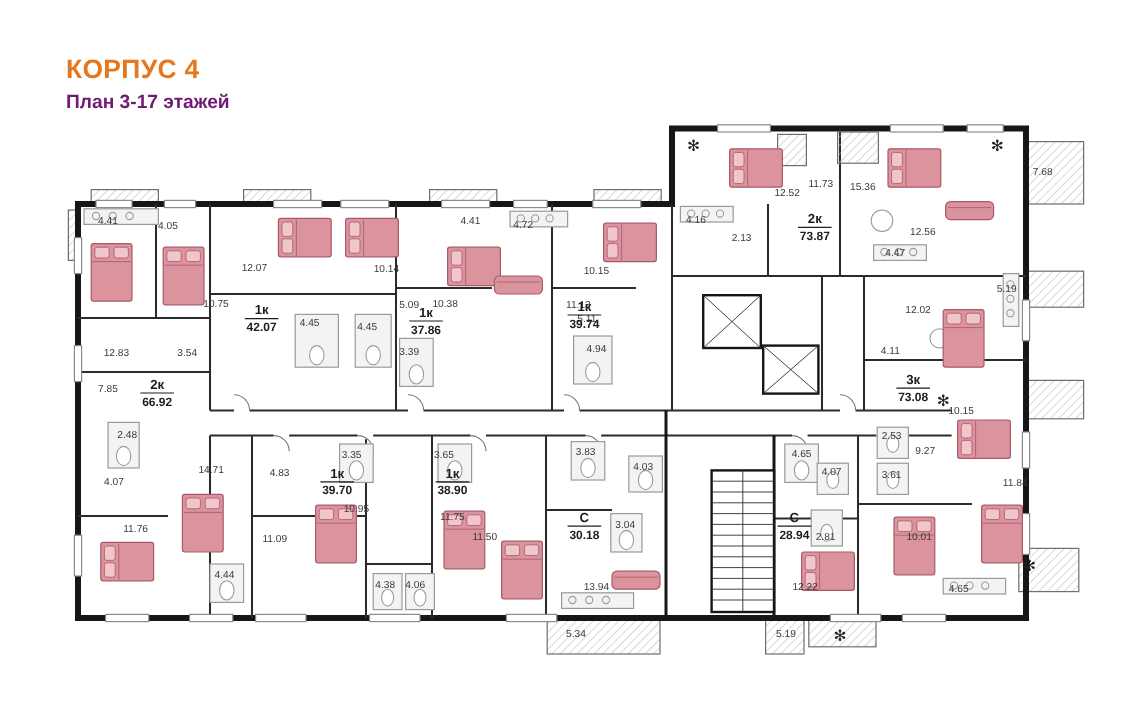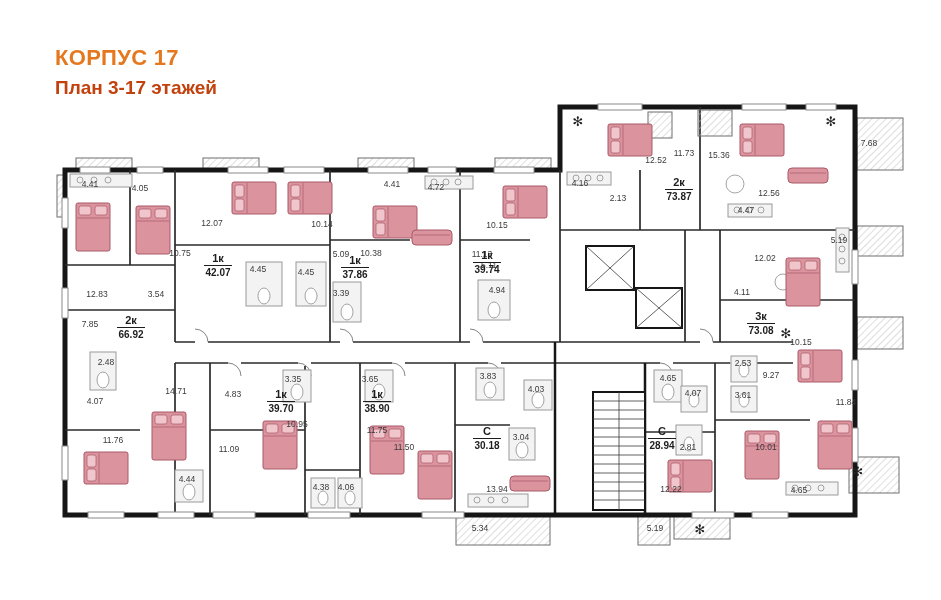--- a/index.html
+++ b/index.html
@@ -2,21 +2,21 @@
 <html><head>
 <meta charset="utf-8">
 <style>
   html,body{margin:0;padding:0;background:#fff;}
   .page{position:relative;width:941px;height:600px;background:#fff;overflow:hidden;
         font-family:"Liberation Sans",sans-serif;}
   .plan-svg{position:absolute;left:0;top:0;}
   .header{position:absolute;left:55px;top:45px;z-index:2;line-height:1.15;}
   .building{font-size:22px;font-weight:bold;color:#E5781E;letter-spacing:.3px;}
   .section{font-size:20px;font-weight:bold;color:#E5781E;margin-top:7px;}
-  .plansub{font-size:19px;font-weight:bold;color:#c2410c;margin-top:7px;}
+  .plansub{font-size:16px;font-weight:bold;color:#701a75;margin-top:7px;}
 
   
   .wall-ext{fill:none;stroke:#161616;stroke-width:5;}
   .wall-core{fill:none;stroke:#161616;stroke-width:2.5;}
   .wall-int{fill:none;stroke:#2b2b2b;stroke-width:1.7;}
   .balc{fill:url(#hatch);stroke:#6e6e6e;stroke-width:1;}
   .win{fill:#fff;stroke:#8a8a8a;stroke-width:1;}
   .core{fill:#fff;stroke:#161616;stroke-width:2;}
   .step{fill:none;stroke:#3a3a3a;stroke-width:.8;}
   .gap{fill:#fff;stroke:none;}
@@ -32,21 +32,21 @@
   .apt-area{font-size:10px;font-weight:bold;fill:#1d1d1d;text-anchor:middle;font-family:"Liberation Sans",sans-serif;}
   .apt-line{stroke:#1d1d1d;stroke-width:1;}
   .plant{font-size:13px;fill:#222;text-anchor:middle;font-family:"DejaVu Sans",sans-serif;}
 </style>
 </head>
 <body>
 
 <div class="page">
 
   <div class="header">
-    <div class="building">КОРПУС 17</div>
+    <div class="building">КОРПУС 4</div>
     <div class="plansub">План 3-17 этажей</div>
   </div>
 
   <svg id="plan-svg" class="plan-svg" width="941" height="600" viewBox="0 0 941 600" xmlns="http://www.w3.org/2000/svg">
     <defs>
       <pattern id="hatch" patternUnits="userSpaceOnUse" width="5" height="5" patternTransform="rotate(45)">
         <line x1="0" y1="0" x2="0" y2="5" stroke="#bdbdbd" stroke-width="1"></line>
       </pattern>
       <symbol id="bedH" overflow="visible">
         <rect x="0" y="0" width="44" height="32" rx="2" class="bed"></rect>

